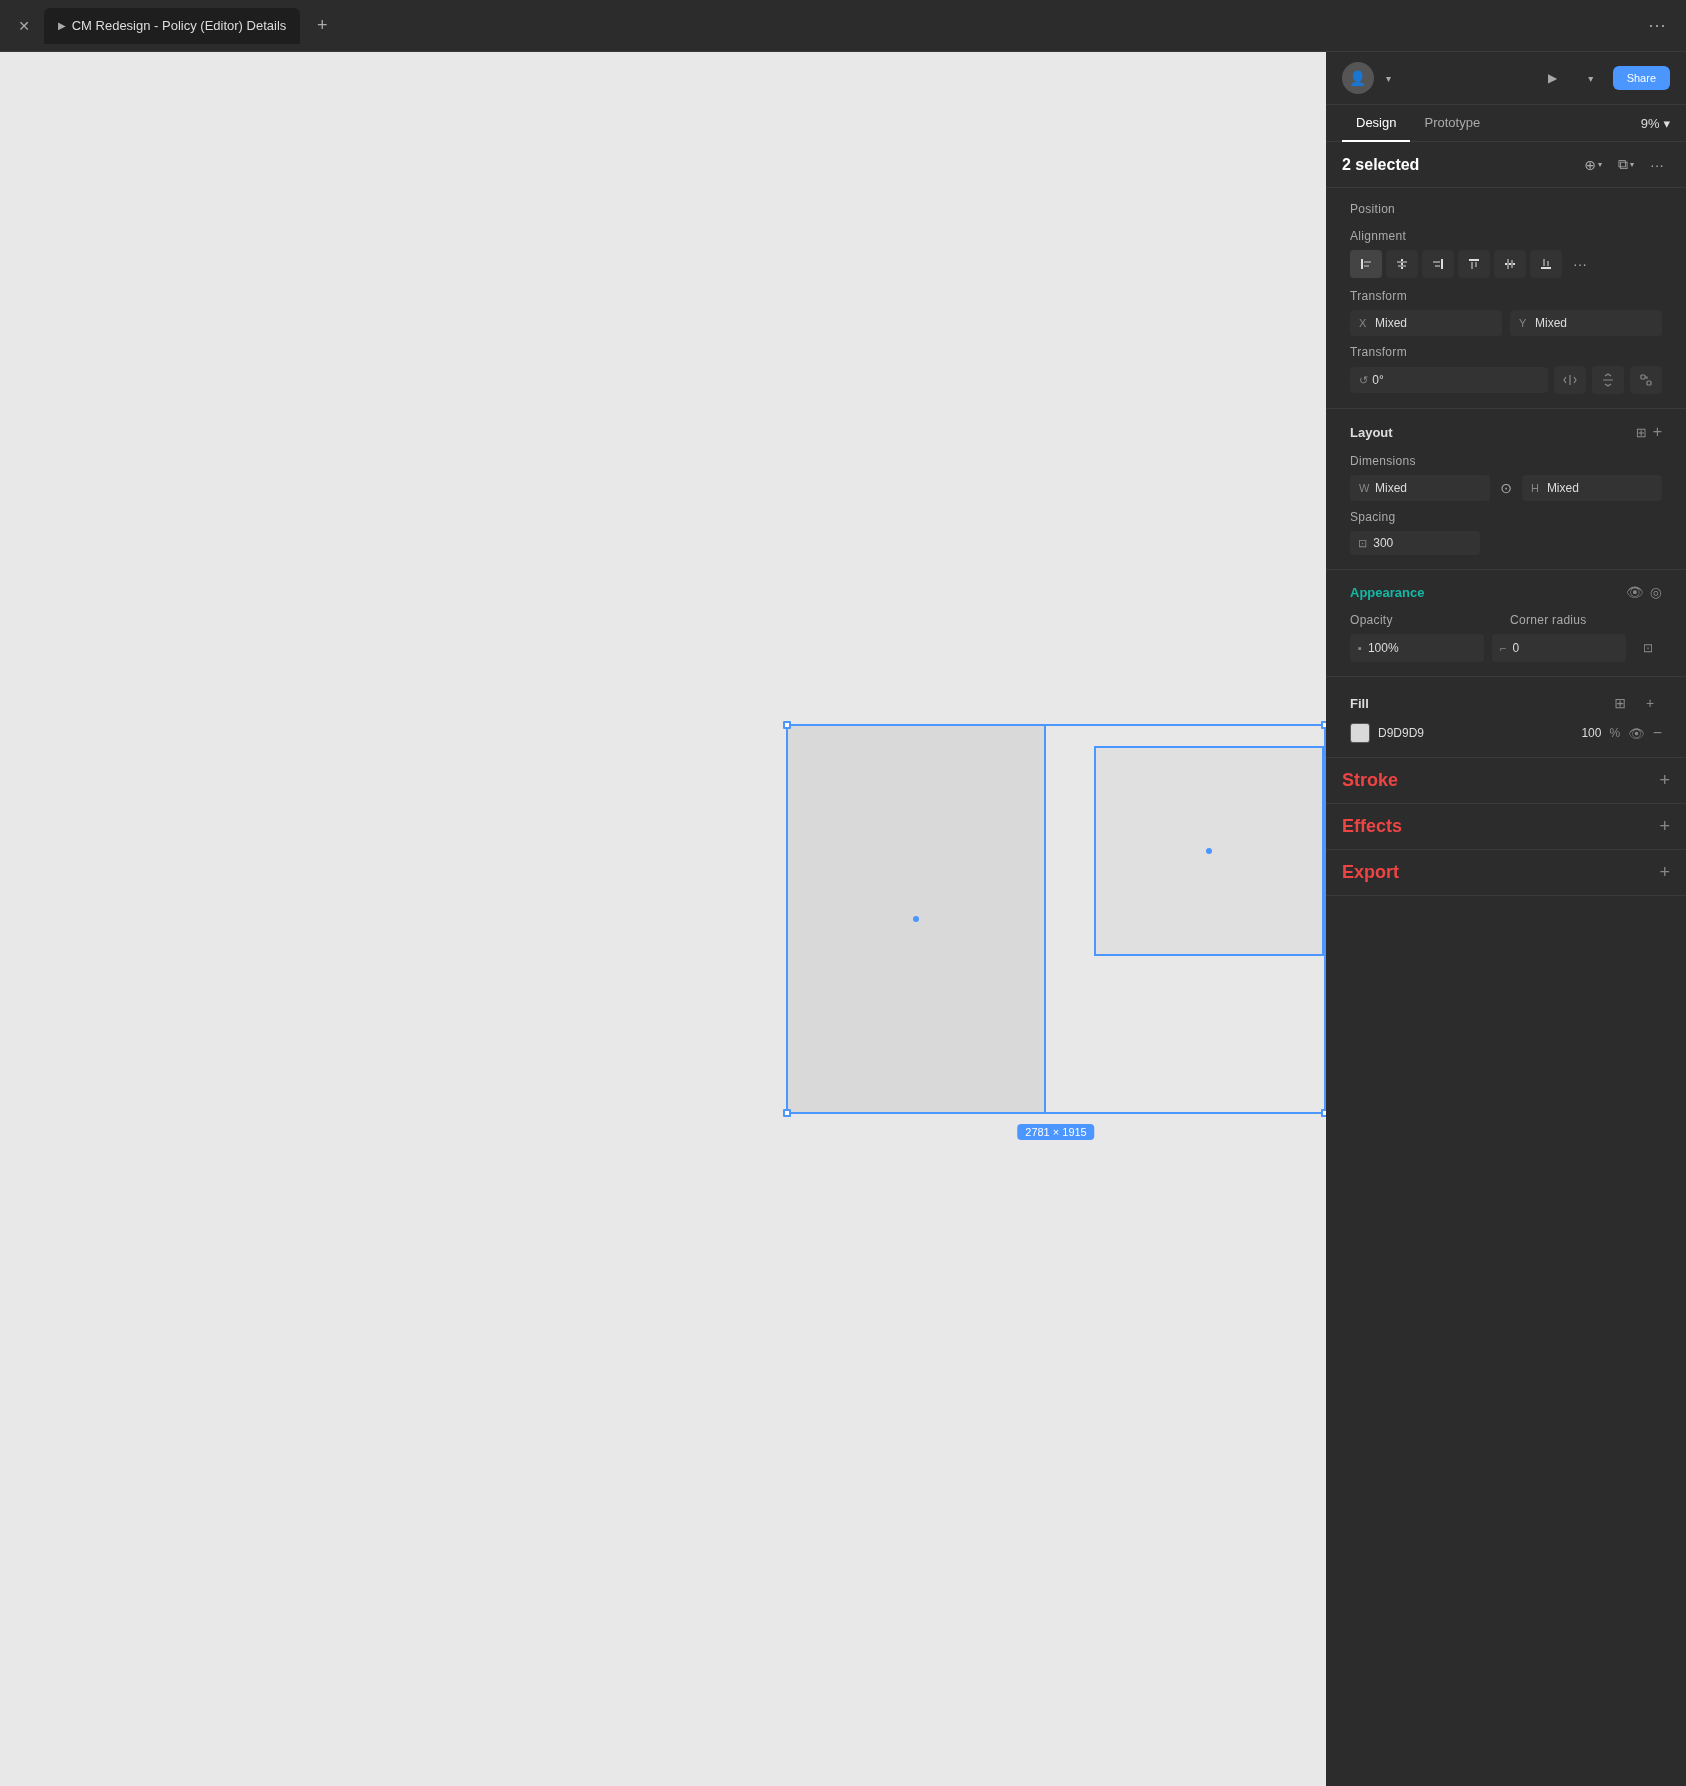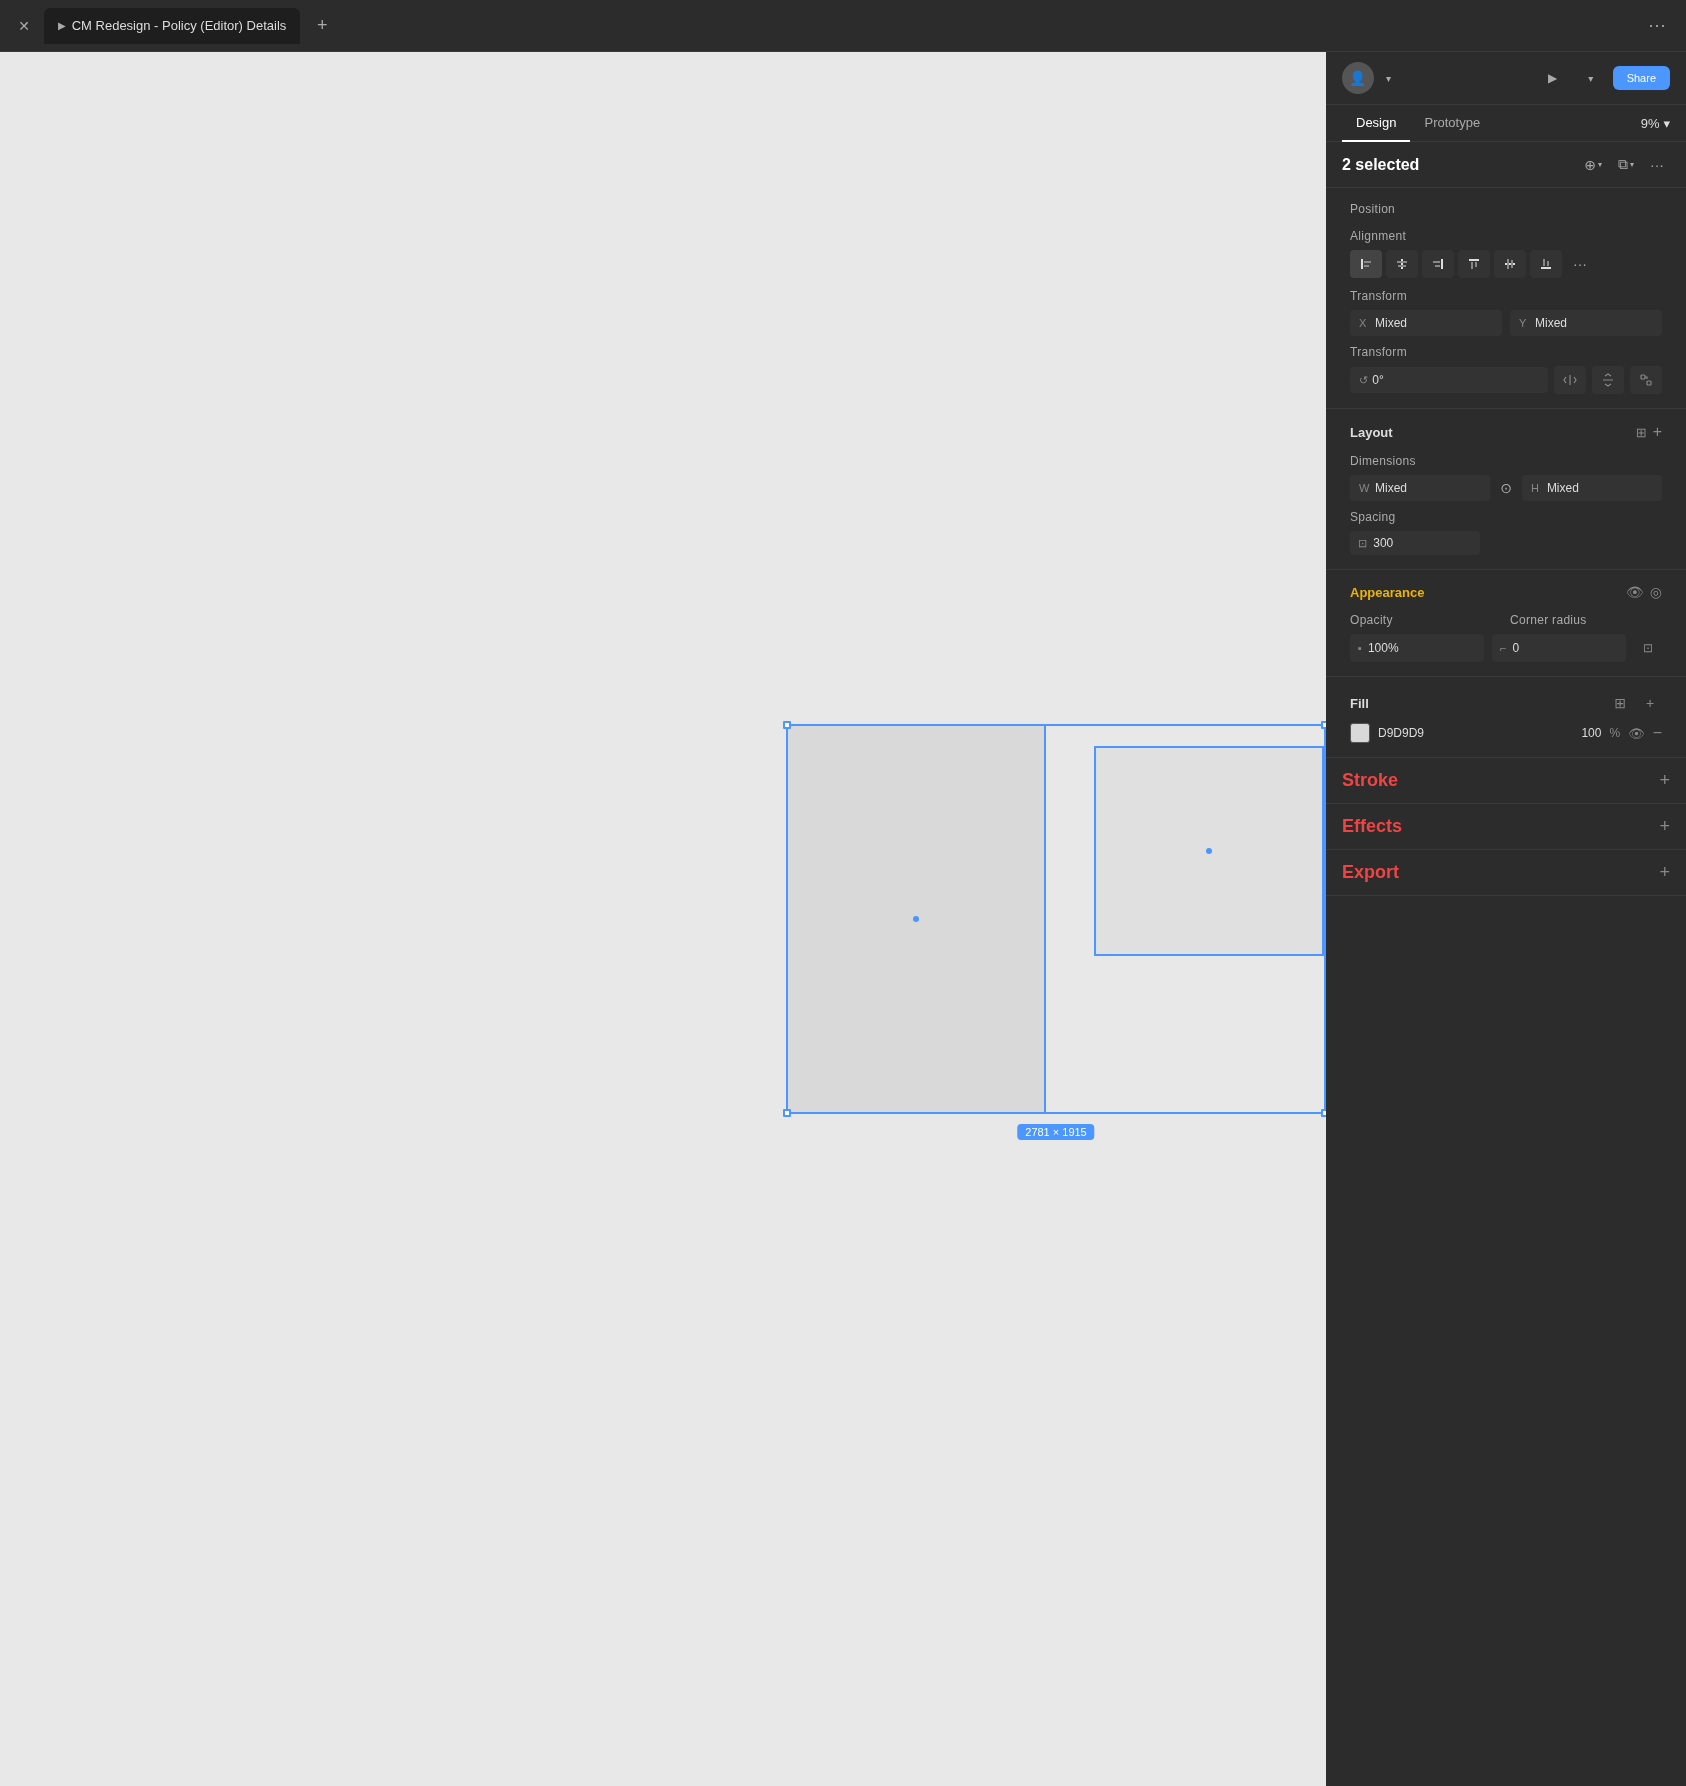--- a/index.html
+++ b/index.html
@@ -322,21 +322,21 @@
       background: #333; border-radius: 4px; padding: 5px 8px;
       max-width: 130px;
     }
     .spacing-icon { color: #888; font-size: 11px; }
     .spacing-value { font-size: 12px; color: #ddd; }
 
     
     .appearance-header {
       display: flex; align-items: center; margin-bottom: 10px;
     }
-    .appearance-title { font-size: 13px; color: #eab308; font-weight: 600; flex: 1; }
+    .appearance-title { font-size: 13px; color: #14b8a6; font-weight: 600; flex: 1; }
     .appearance-icons { display: flex; gap: 6px; }
     .appearance-icon { color: #888; cursor: pointer; font-size: 14px; }
 
     
     .opacity-corner-row {
       display: flex; gap: 8px;
     }
     .opacity-field, .corner-field {
       flex: 1; background: #333; border-radius: 4px;
       padding: 5px 8px; display: flex; align-items: center; gap: 6px;

